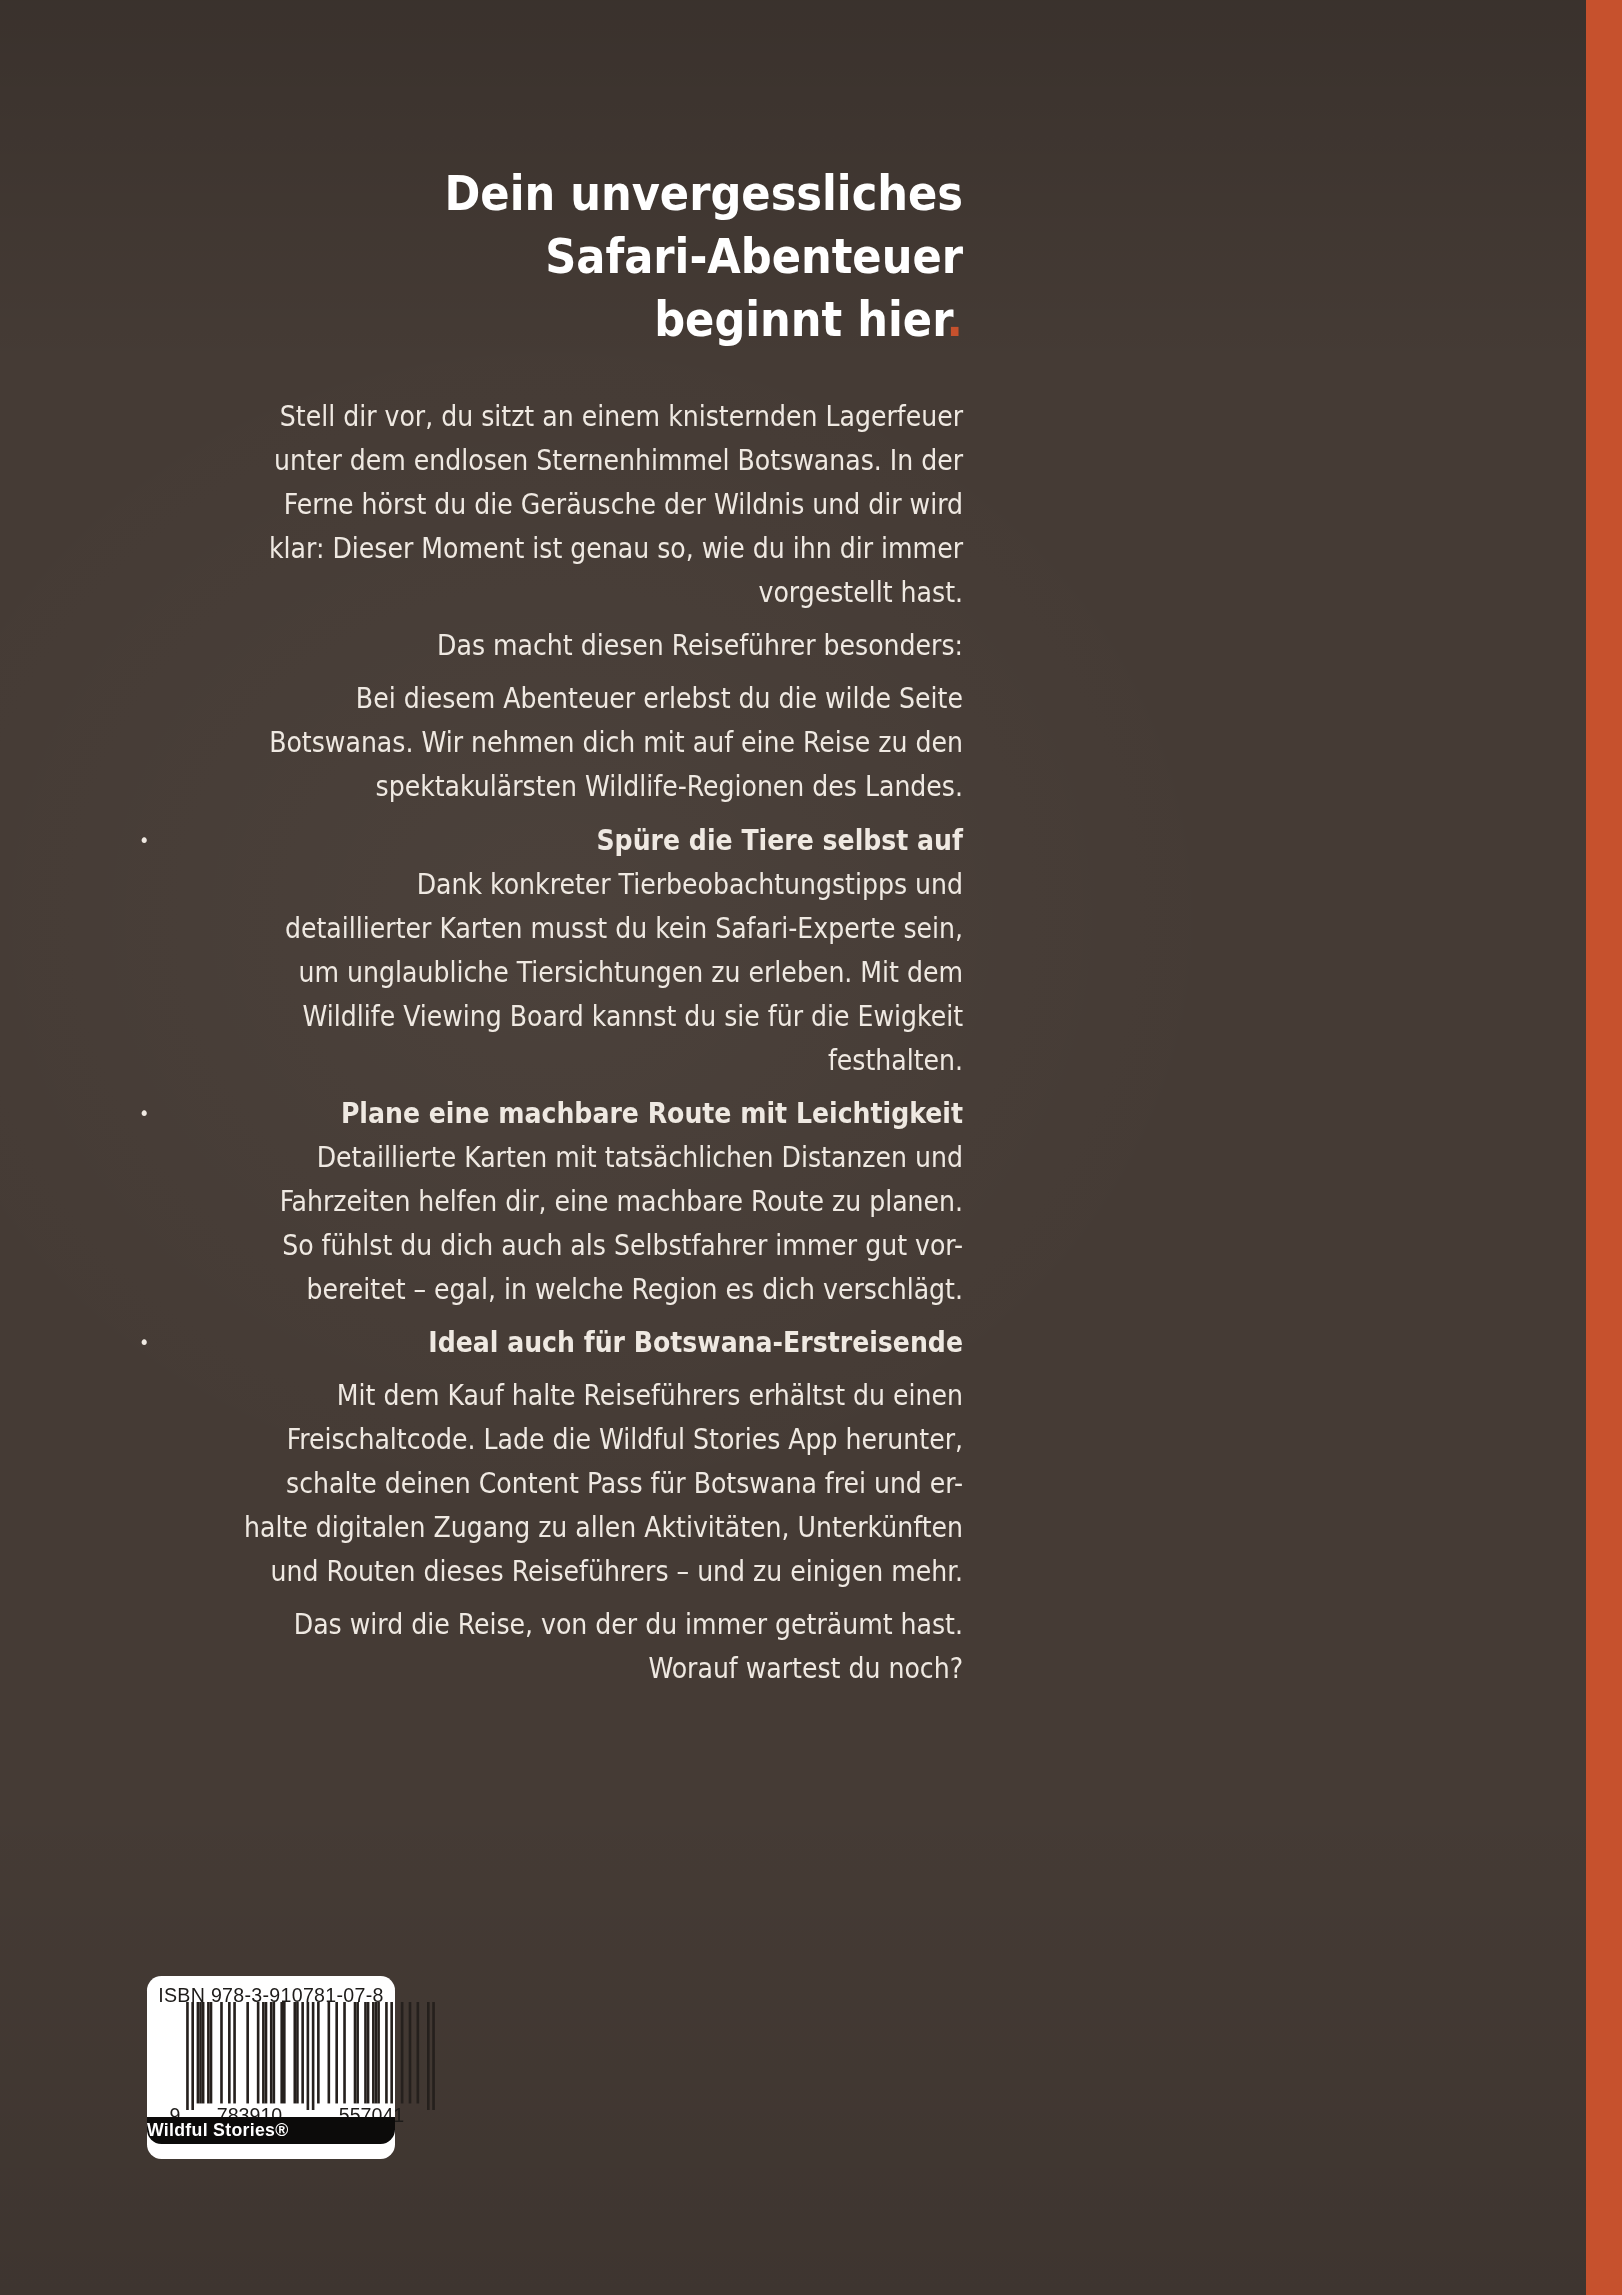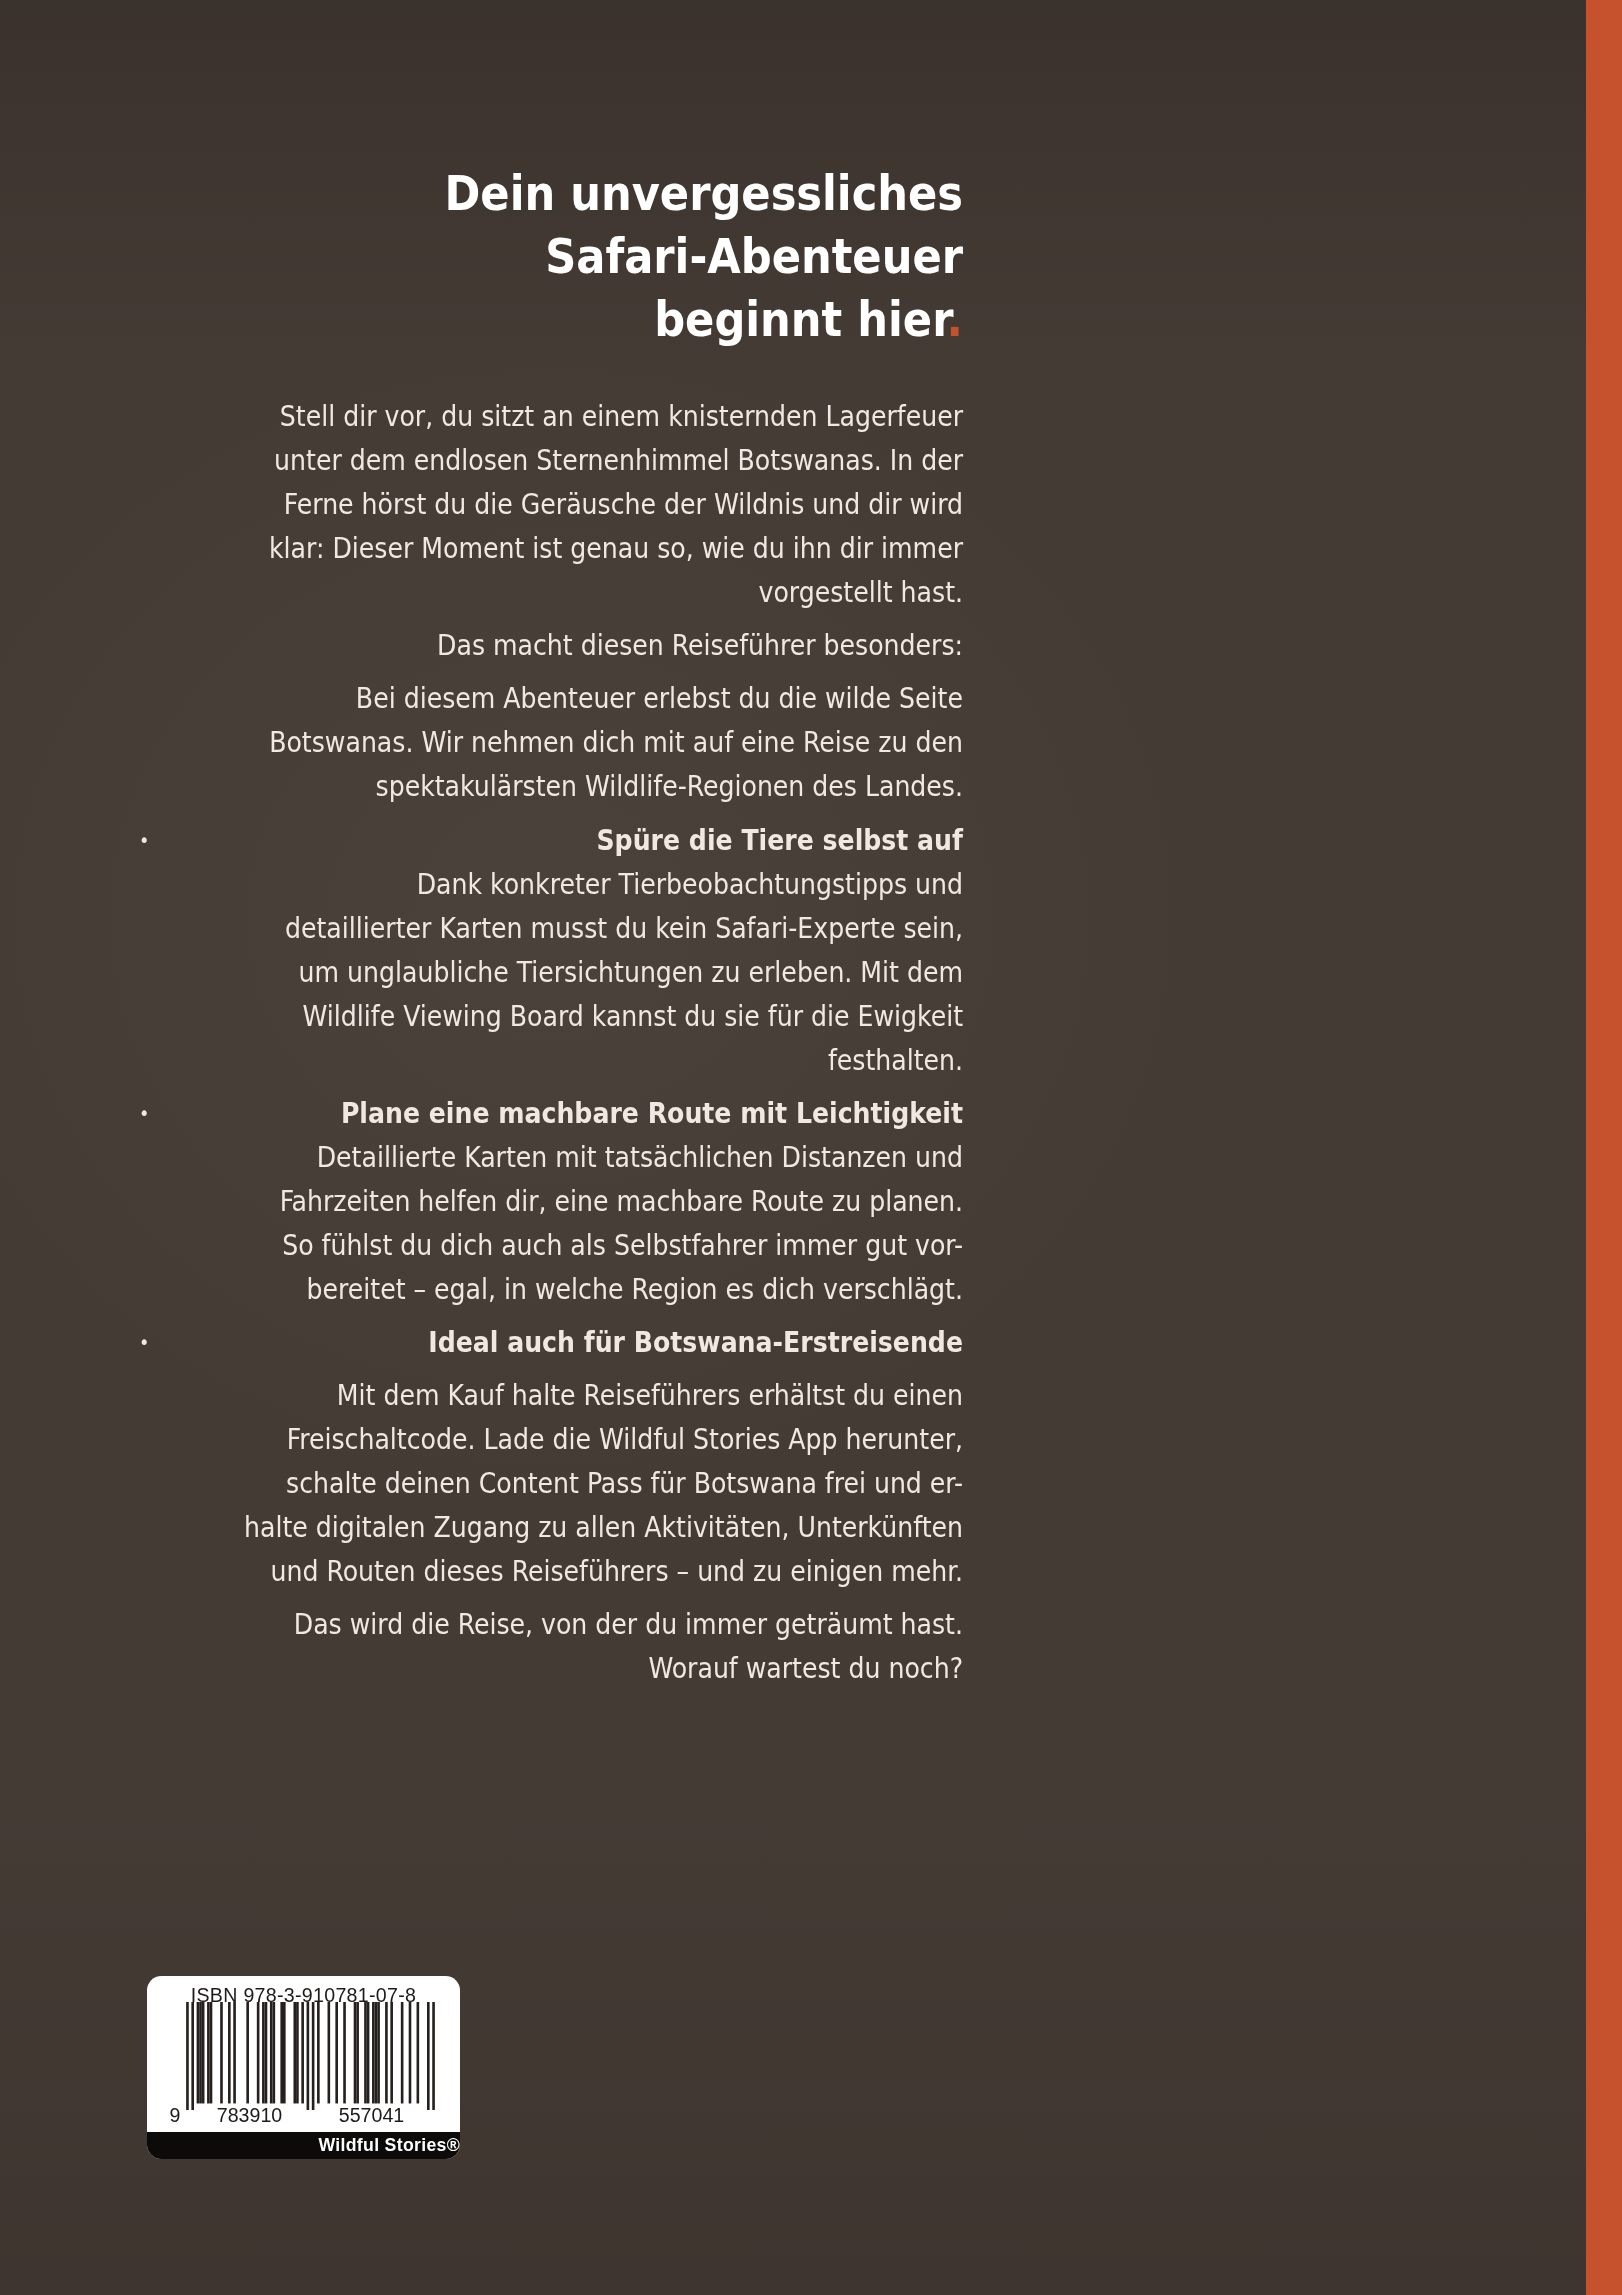--- a/index.html
+++ b/index.html
@@ -62,21 +62,21 @@
     font-size:19.6px;line-height:44px;
   }
   ul.features .b-title{
     display:block;font-weight:700;
   }
   ul.features .b-text{
     white-space:pre-line;font-weight:400;
   }
   
   .isbn-box{
-    position:absolute;left:147px;top:1976px;width:313px;height:183px;
+    position:absolute;left:147px;top:1976px;width:248px;height:183px;
     background:var(--isbn-box-bg);
     border-radius:14.4px;
     font-stretch:normal;
     font-family:"Liberation Sans","DejaVu Sans",sans-serif;
   }
   .isbn-label{
     position:absolute;top:7.9px;left:0;right:0;
     text-align:center;
     font-size:19.6px;line-height:23.6px;font-weight:400;
     color:var(--isbn-text);
@@ -89,24 +89,24 @@
   .bc-digit{
     position:absolute;top:128px;
     font-size:19.6px;line-height:22px;font-weight:400;
     color:var(--isbn-text);
     text-align:center;
   }
   .bc-d0{left:17px;width:22px;}
   .bc-d1{left:48px;width:109px;}
   .bc-d2{left:170px;width:109px;}
   .brand-strip{
-    position:absolute;left:0;right:0;bottom:0;height:27.5px;
+    position:absolute;left:0;right:0;bottom:15px;height:27.5px;
     background:var(--brand-strip-bg);
     border-radius:0 0 14.4px 14.4px;
-    display:flex;align-items:center;justify-content:flex-end;
+    display:flex;align-items:center;justify-content:flex-start;
   }
   .brand-strip span{
     font-size:17.7px;font-weight:700;line-height:27.5px;
     color:var(--brand-text);
     letter-spacing:0.3px;
   }
 </style>
 </head>
 <body>
 

